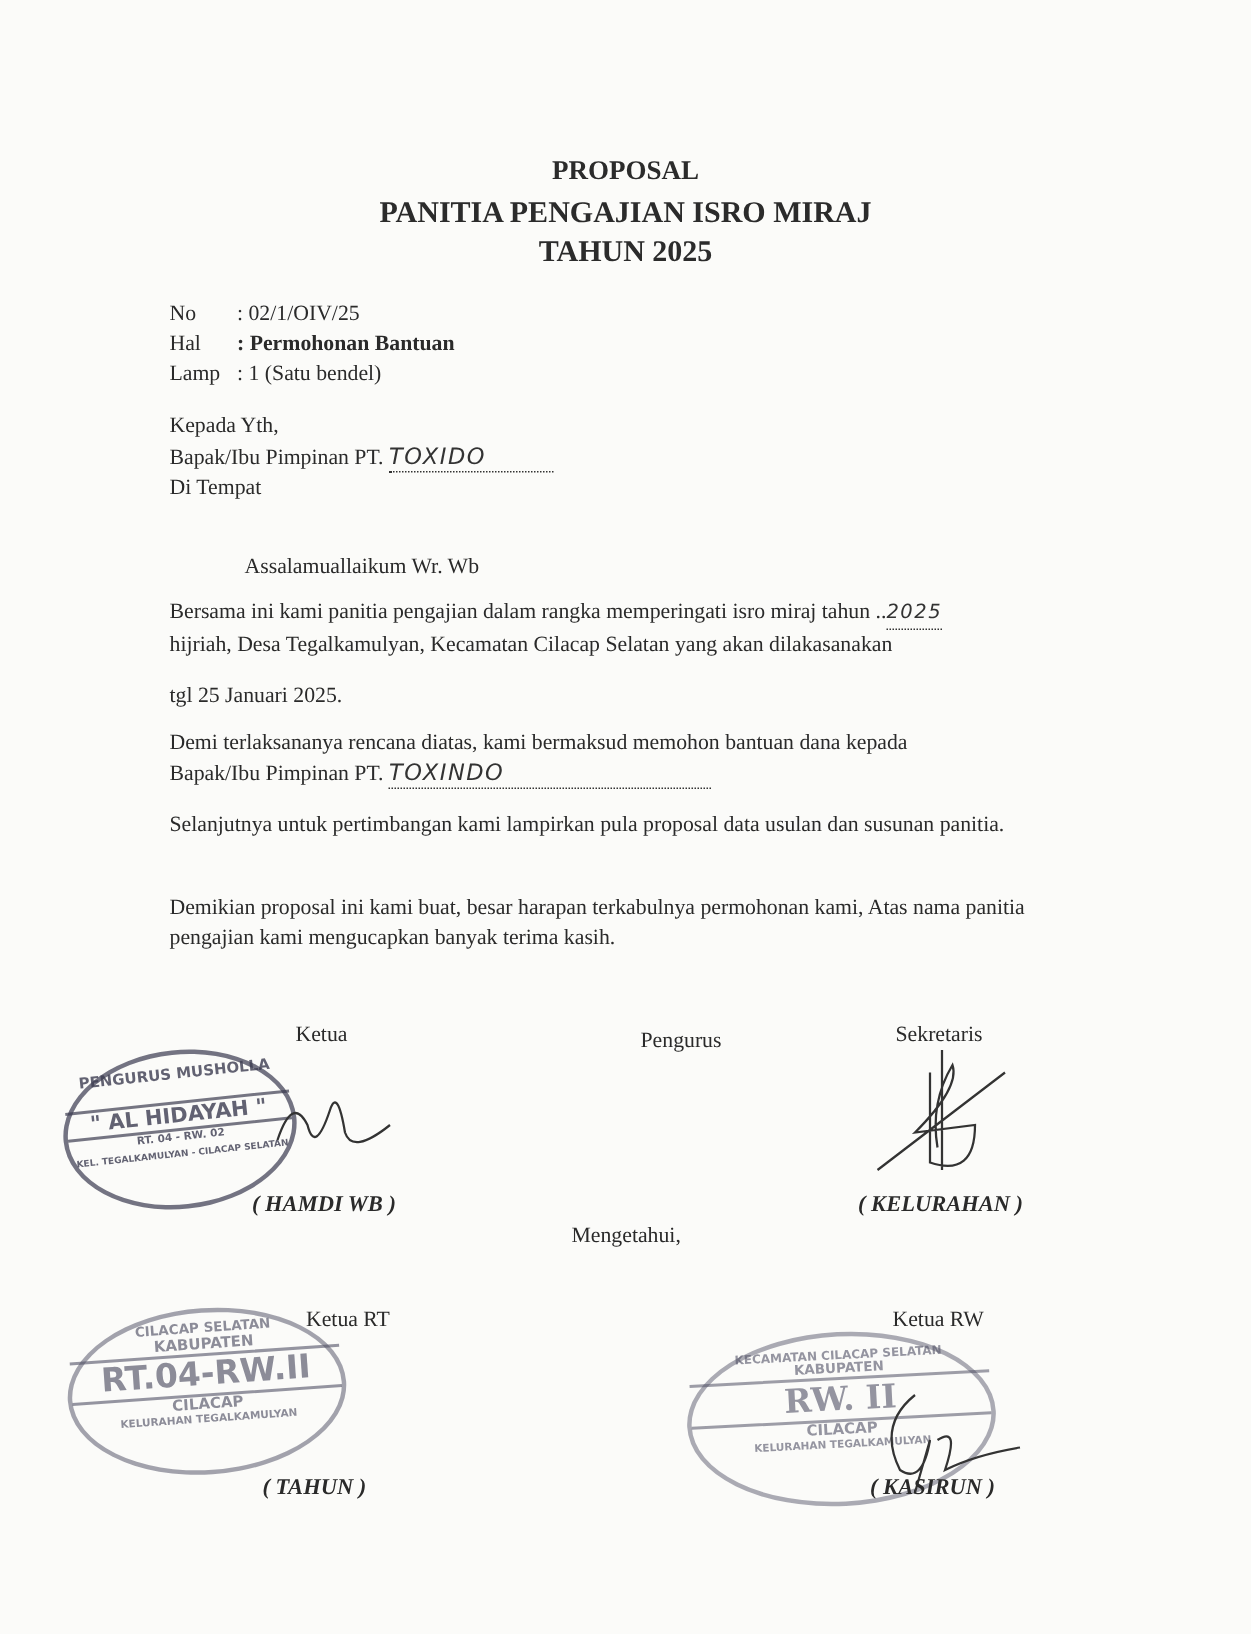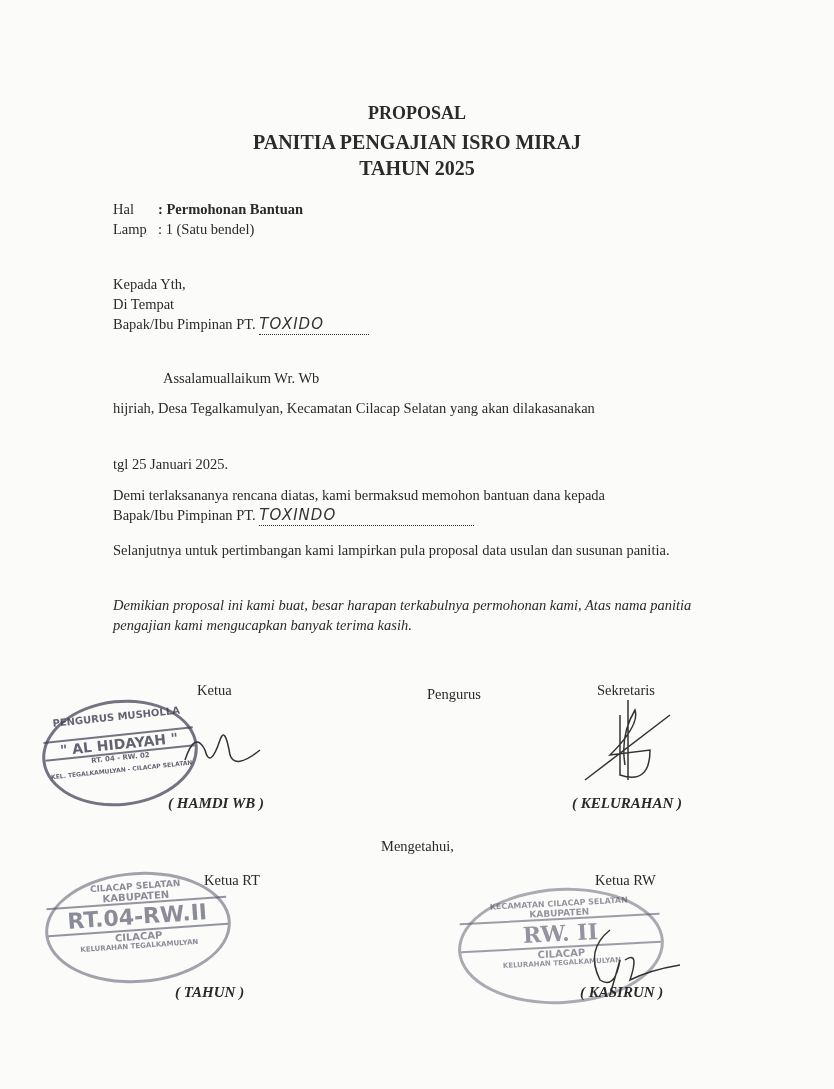--- a/index.html
+++ b/index.html
@@ -20,45 +20,47 @@
   .signame { font-weight:bold; font-size:15px;font-style:italic; }
 </style>
 </head>
 <body>
 
 <div class="abs title t1">PROPOSAL</div>
 <div class="abs title t2">PANITIA PENGAJIAN ISRO MIRAJ</div>
 <div class="abs title t3">TAHUN 2025</div>
 
 <div class="abs meta" style="top:199px;">
+  <div><span class="lbl">No</span><span>: 02/1/OIV/25</span></div>
   <div><span class="lbl">Hal</span><b>: Permohonan Bantuan</b></div>
   <div><span class="lbl">Lamp</span><span>: 1 (Satu bendel)</span></div>
 </div>
 
 <div class="abs txt" style="left:113px; top:274px;">
   <div>Kepada Yth,</div>
+  <div><span>Bapak/Ibu Pimpinan PT. </span><span class="dots hand" style="width:110px;">TOXIDO</span></div>
   <div>Di Tempat</div>
-  <div><span>Bapak/Ibu Pimpinan PT. </span><span class="dots hand" style="width:110px;">TOXIDO</span></div>
 </div>
 
 <div class="abs txt" style="left:163px; top:368px;">Assalamuallaikum Wr. Wb</div>
 
 <div class="abs txt" style="left:113px; top:398px; width:620px;">
+  <div><span>Bersama ini kami panitia pengajian dalam rangka memperingati isro miraj tahun ..</span><span class="dots hand" style="font-size:13px;">2025</span></div>
   <div>hijriah, Desa Tegalkamulyan, Kecamatan Cilacap Selatan yang akan dilakasanakan</div>
 </div>
 
 <div class="abs txt" style="left:113px; top:454px;">tgl 25 Januari 2025.</div>
 
 <div class="abs txt" style="left:113px; top:485px; width:620px;">
   <div>Demi terlaksananya rencana diatas, kami bermaksud memohon bantuan dana kepada</div>
   <div><span>Bapak/Ibu Pimpinan PT. </span><span class="dots hand" style="width:215px;">TOXINDO</span></div>
 </div>
 
 <div class="abs txt" style="left:113px; top:540px; width:600px;">Selanjutnya untuk pertimbangan kami lampirkan pula proposal data usulan dan susunan panitia.</div>
-<div class="abs txt" style="left:113px; top:595px; width:610px;font-style:italic;">Demikian proposal ini kami buat, besar harapan terkabulnya permohonan kami, Atas nama panitia pengajian kami mengucapkan banyak terima kasih.</div>
+<div class="abs txt" style="left:113px; top:595px; width:610px;">Demikian proposal ini kami buat, besar harapan terkabulnya permohonan kami, Atas nama panitia pengajian kami mengucapkan banyak terima kasih.</div>
 
 <div class="abs txt" style="left:383px; top:684px;margin-left:44px;">Pengurus</div>
 
 <div class="abs txt" style="left:197px; top:680px;">Ketua</div>
 <div class="stamp" style="left:42px; top:700px; width:150px; height:100px; transform:rotate(-6deg);">
   <div style="font-size:10px; margin-top:8px;">PENGURUS MUSHOLLA</div>
   <div style="font-size:14px; margin-top:12px; border-top:2px solid rgba(60,60,80,0.7); border-bottom:2px solid rgba(60,60,80,0.7);">" AL HIDAYAH "</div>
   <div style="font-size:7px;">RT. 04 - RW. 02</div>
   <div style="font-size:6px; margin-top:4px;">KEL. TEGALKAMULYAN - CILACAP SELATAN</div>
 </div>
@@ -66,21 +68,21 @@
   <path d="M10 40 Q20 10 30 30 Q35 50 45 20 Q50 5 55 35 Q60 50 85 30" stroke="#333" stroke-width="1.5" fill="none"></path>
 </svg>
 <div class="abs signame" style="left:168px; top:795px;">( HAMDI WB )</div>
 
 <div class="abs txt" style="left:597px; top:680px;">Sekretaris</div>
 <svg class="abs" style="left:580px; top:695px;" width="110" height="95">
   <path d="M5 85 L90 20 M48 5 L48 85 M40 20 L40 80 Q70 90 70 55 L30 60 Q60 30 55 15 Q40 40 45 70" stroke="#333" stroke-width="1.5" fill="none"></path>
 </svg>
 <div class="abs signame" style="left:572px; top:795px;">( KELURAHAN )</div>
 
-<div class="abs txt" style="left:381px; top:836px;">Mengetahui,</div>
+<div class="abs txt" style="left:381px; top:814px;">Mengetahui,</div>
 
 <div class="abs txt" style="left:181px; top:870px;margin-left:23px;">Ketua RT</div>
 <div class="stamp" style="left:45px; top:872px; width:180px; height:105px; border-color:rgba(90,90,110,0.55); color:rgba(80,80,100,0.65); transform:rotate(-4deg);">
   <div style="font-size:9px; margin-top:6px;">CILACAP SELATAN</div>
   <div style="font-size:10px;">KABUPATEN</div>
   <div style="font-size:22px; border-top:2px solid rgba(80,80,100,0.6); border-bottom:2px solid rgba(80,80,100,0.6);">RT.04-RW.II</div>
   <div style="font-size:10px;">CILACAP</div>
   <div style="font-size:7px;">KELURAHAN TEGALKAMULYAN</div>
 </div>
 <div class="abs signame" style="left:175px; top:984px;">( TAHUN )</div>

